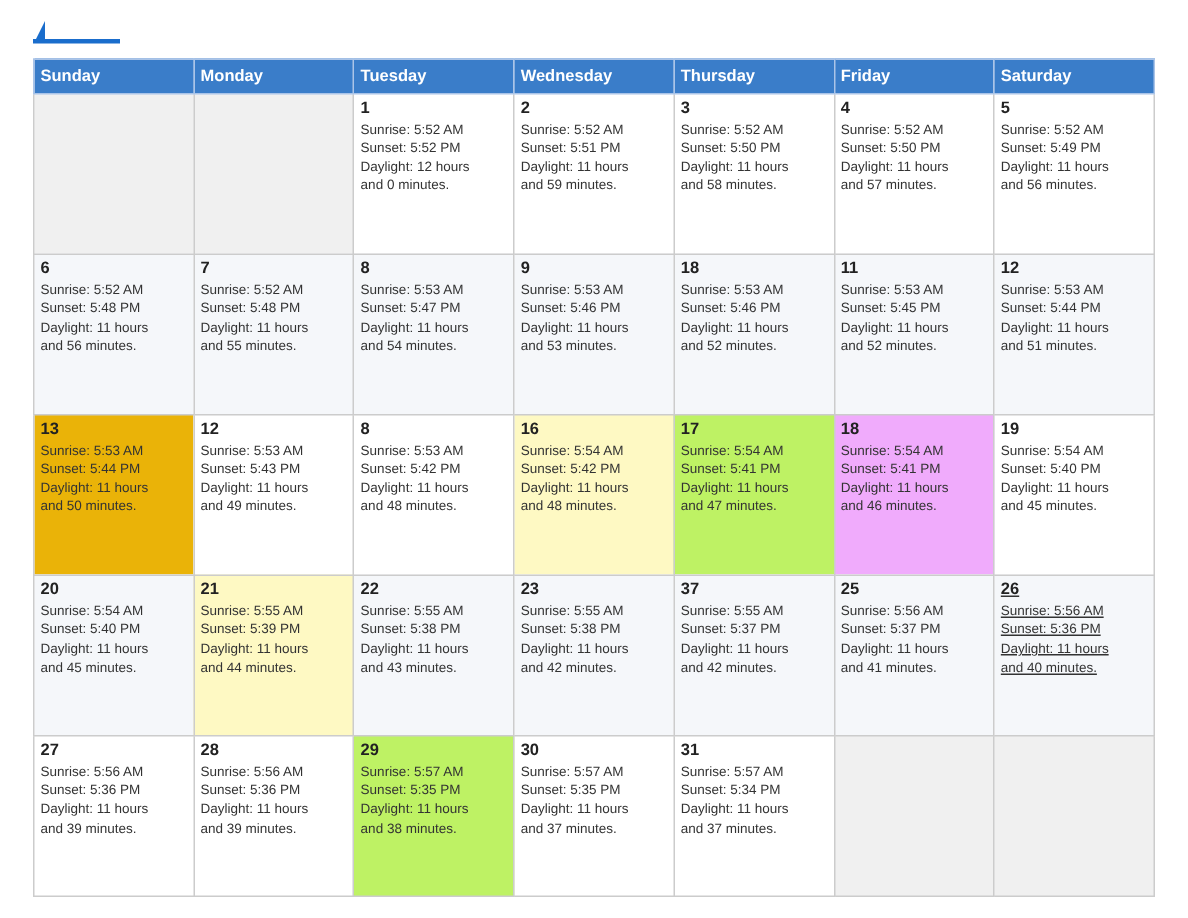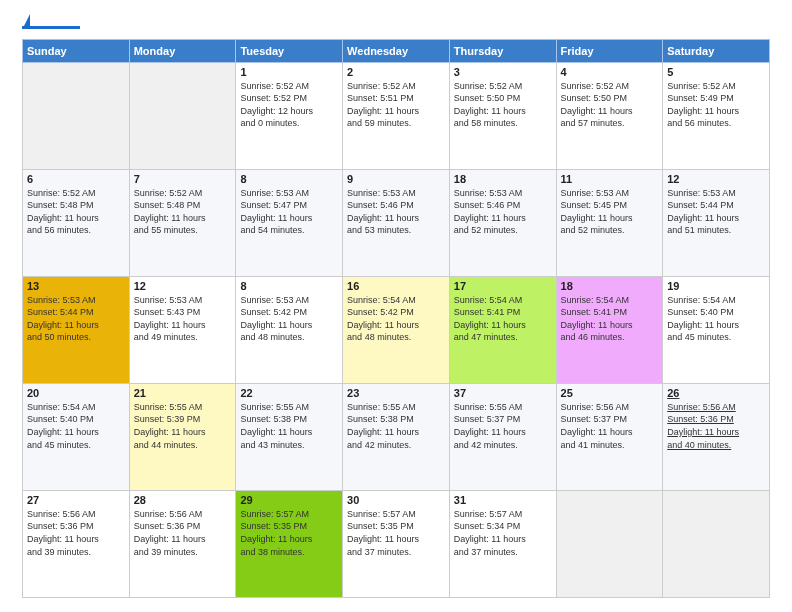--- a/index.html
+++ b/index.html
@@ -234,21 +234,21 @@
         </tr>
         <tr>
           <td style="background: rgb(255, 255, 255);">
             <span class="day-num">27</span>
             <div class="cell-text">Sunrise: 5:56 AM<br>Sunset: 5:36 PM<br>Daylight: 11 hours<br>and 39 minutes.</div>
           </td>
           <td style="background: rgb(255, 255, 255);">
             <span class="day-num">28</span>
             <div class="cell-text">Sunrise: 5:56 AM<br>Sunset: 5:36 PM<br>Daylight: 11 hours<br>and 39 minutes.</div>
           </td>
-          <td style="background: #84cc16;">
+          <td style="background: #bef264;">
             <span class="day-num">29</span>
             <div class="cell-text">Sunrise: 5:57 AM<br>Sunset: 5:35 PM<br>Daylight: 11 hours<br>and 38 minutes.</div>
           </td>
           <td style="background: rgb(255, 255, 255);">
             <span class="day-num">30</span>
             <div class="cell-text">Sunrise: 5:57 AM<br>Sunset: 5:35 PM<br>Daylight: 11 hours<br>and 37 minutes.</div>
           </td>
           <td style="background: rgb(255, 255, 255);">
             <span class="day-num">31</span>
             <div class="cell-text">Sunrise: 5:57 AM<br>Sunset: 5:34 PM<br>Daylight: 11 hours<br>and 37 minutes.</div>

